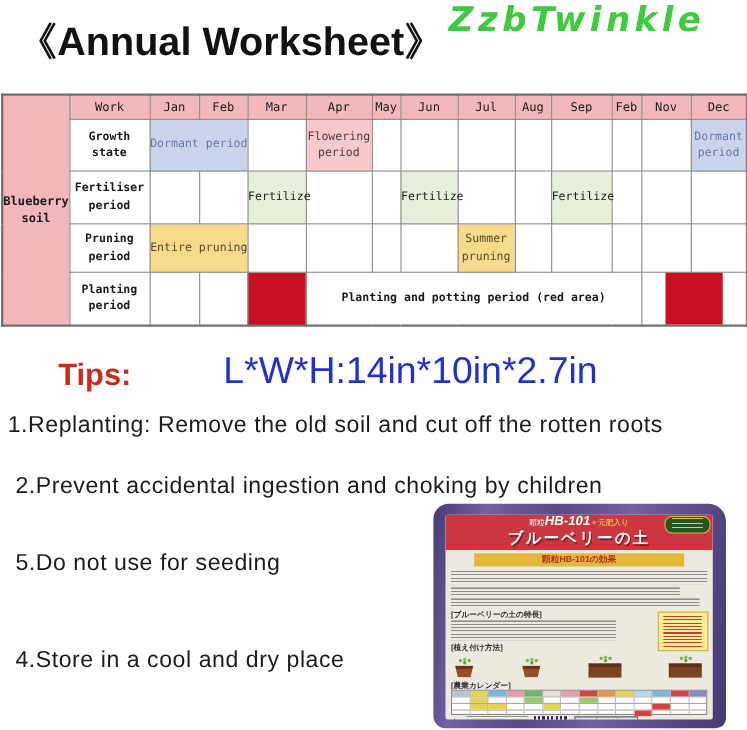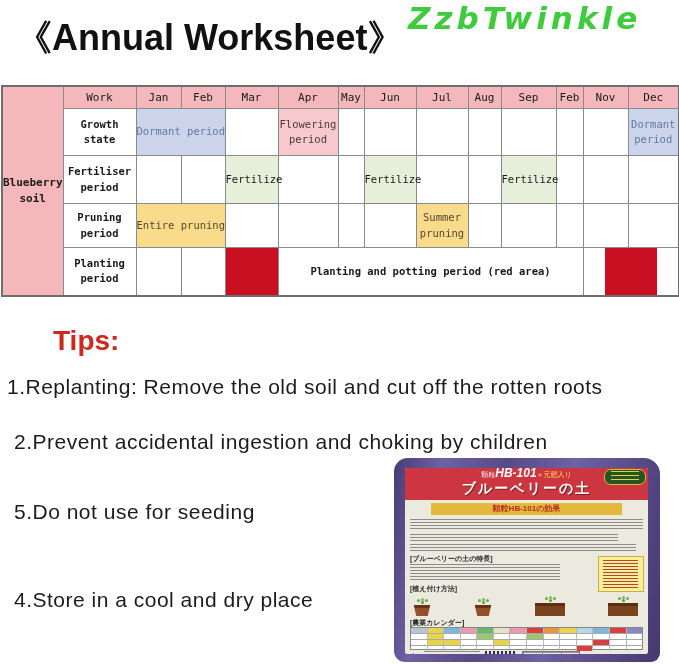--- a/index.html
+++ b/index.html
@@ -188,20 +188,21 @@
       <td class="redcell"></td>
       <td colspan="7" class="plantnote">Planting and potting period (red area)</td>
       <td colspan="2" class="novdec">
             <div class="redblk"></div>
           </td>
     </tr>
   </tbody>
     </table>
 
   <div class="tips-label">Tips:</div>
+  <div class="dims">L*W*H:14in*10in*2.7in</div>
   <div class="tip" id="tip1">1.Replanting: Remove the old soil and cut off the rotten roots</div>
   <div class="tip" id="tip2">2.Prevent accidental ingestion and choking by children</div>
   <div class="tip" id="tip3">5.Do not use for seeding</div>
   <div class="tip" id="tip4">4.Store in a cool and dry place</div>
 
   <div class="bag">
     <div class="bag-bg"></div>
     <div class="bag-label">
       <div class="band-red">
         <div class="band-l1"><span>顆粒</span><span class="hb">HB-101</span><span class="yel">＋元肥入り</span></div>

